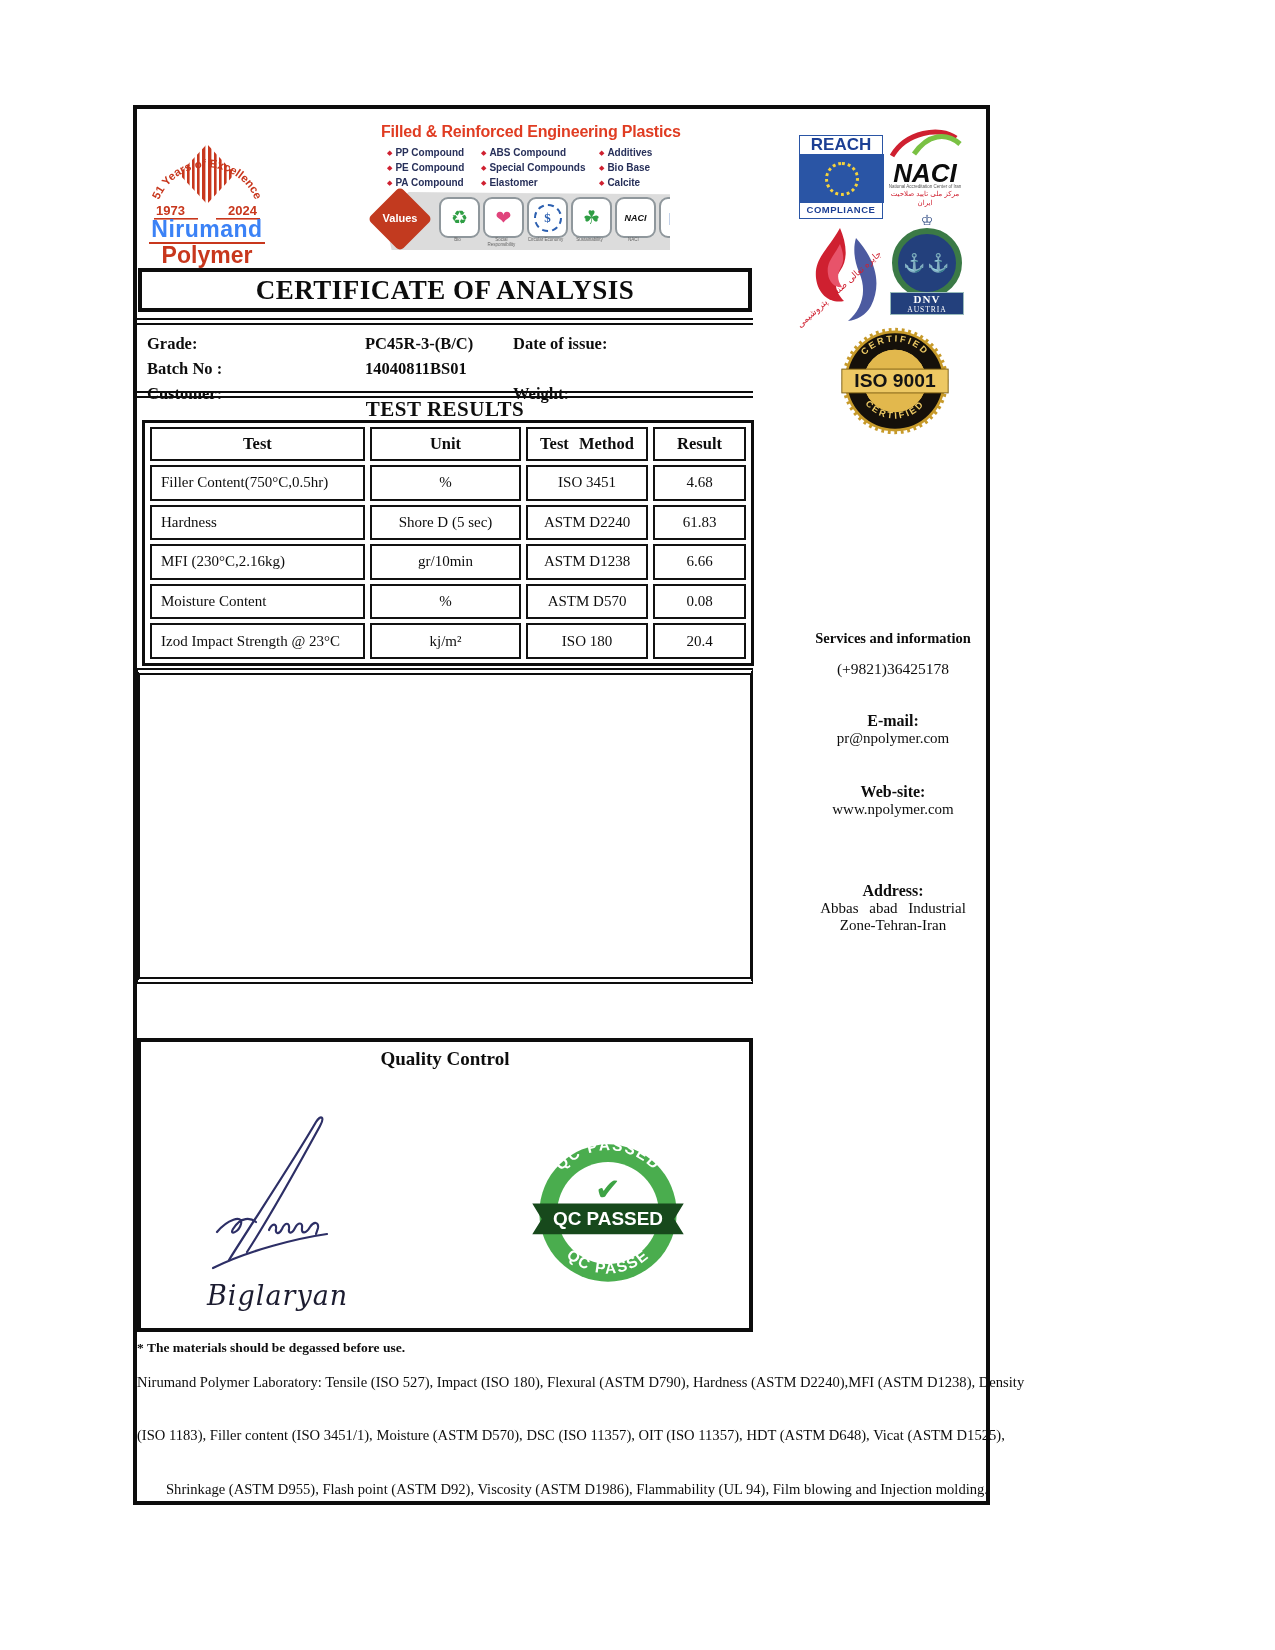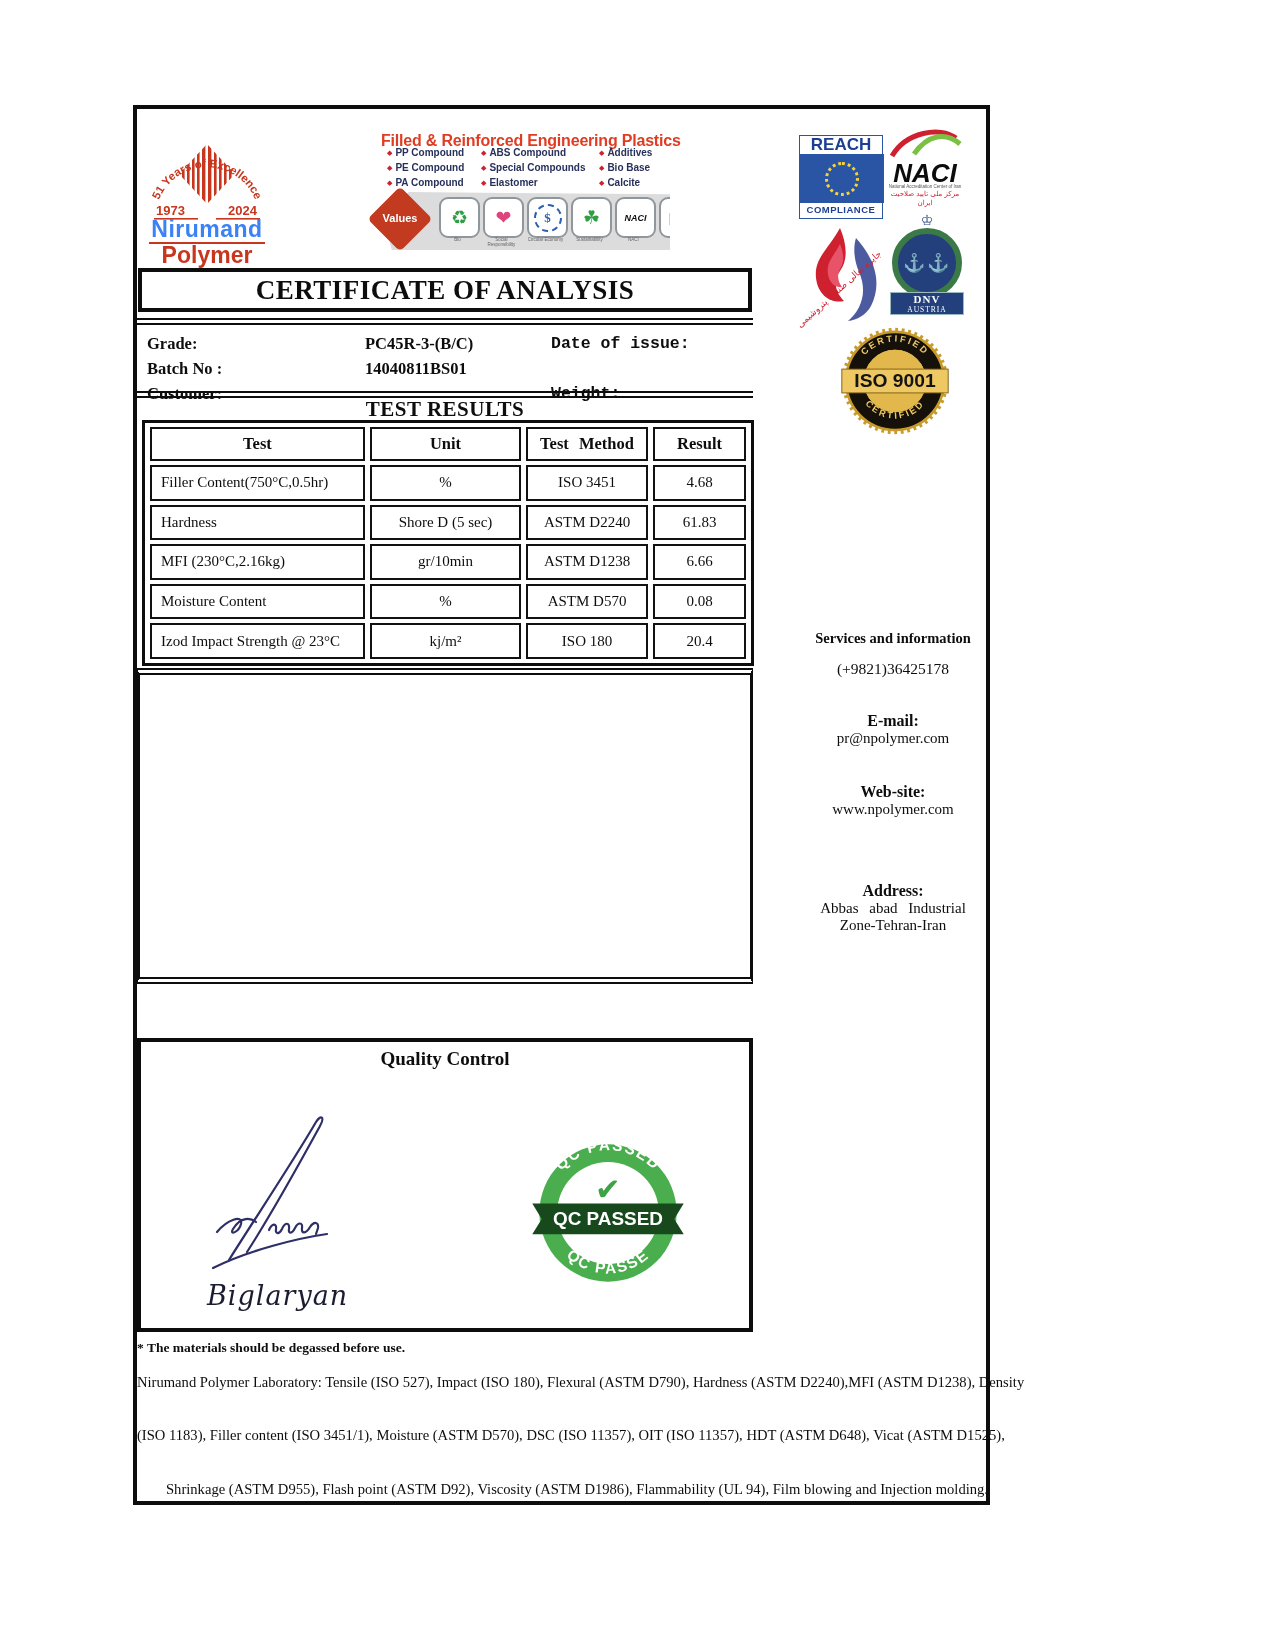--- a/index.html
+++ b/index.html
@@ -16,21 +16,21 @@
   .brand-name1{position:absolute;top:100px;left:0;width:130px;text-align:center;
     font-family:"Liberation Sans","DejaVu Sans",sans-serif;font-weight:bold;font-size:23px;
     color:#3b82f6;letter-spacing:.5px;}
   .brand-name1 span{border-bottom:2px solid #c8371d;padding:0 2px;}
   .brand-name2{position:absolute;top:126px;left:0;width:130px;text-align:center;
     font-family:"Liberation Sans","DejaVu Sans",sans-serif;font-weight:bold;font-size:23px;color:#c8371d;}
 
   
   .products{left:381px;top:123px;width:302px;height:70px;}
   .prod-title{position:absolute;top:0;left:0;width:100%;font-weight:800;font-size:16px;
-    color:#e03c22;letter-spacing:-.2px;margin-top:9px;}
+    color:#e03c22;letter-spacing:-.2px;}
   .pcol{position:absolute;top:22px;font-size:10px;font-weight:bold;color:#27305a;line-height:15px;white-space:nowrap;}
   .pcol .blt{color:#cf2030;font-size:7px;margin-right:3px;vertical-align:1px;}
   .pc1{left:6px;} .pc2{left:100px;} .pc3{left:218px;}
 
   
   .vstrip{left:383px;top:192px;width:287px;height:58px;background:#dcdcdc;
     clip-path:polygon(0 34%,9% 0,100% 4%,100% 100%,3% 100%);}
   .vdiamond{left:377px;top:196px;width:46px;height:46px;background:#c23a1f;transform:rotate(45deg);border-radius:5px;}
   .vlabel{left:377px;top:212px;width:46px;text-align:center;color:#fff;font-weight:bold;font-size:11px;}
   .vbox{position:absolute;top:5px;width:37px;height:37px;background:#fff;border:2px solid #8f979c;border-radius:9px;
@@ -67,21 +67,21 @@
   .dnv-rib .l2{font-size:7.5px;letter-spacing:1px;line-height:9px;}
   .iso{left:840px;top:326px;width:110px;height:110px;}
 
   
   .certbox{left:138px;top:268px;width:614px;height:44px;border:4px solid #0d0d0d;
      display:flex;align-items:center;justify-content:center;font-weight:bold;font-size:27px;letter-spacing:.5px;}
   .infobox{left:137px;top:318px;width:616px;height:80px;border-top:7px double #0d0d0d;border-bottom:7px double #0d0d0d;}
   .inf-row{position:absolute;left:0;width:100%;font-weight:bold;font-size:16.5px;}
   .inf-lab{position:absolute;left:10px;}
   .inf-val{position:absolute;left:228px;}
-  .inf-rt{position:absolute;left:414px;font-family:Liberation Mono, monospace;}
+  .inf-rt{position:absolute;left:376px;}
   .tr-title{left:138px;top:397px;width:614px;text-align:center;font-weight:bold;font-size:21px;letter-spacing:.5px;}
 
   
   .tblwrap{left:142px;top:420px;width:612px;height:246px;border:3px solid #0d0d0d;}
   table.res{width:100%;height:100%;border-collapse:separate;border-spacing:5px 4px;}
   table.res td{border:2px solid #111;font-size:15px;text-align:center;vertical-align:middle;padding:0 4px;}
   table.res tr.hd td{font-weight:bold;font-size:16.5px;height:30px;}
   table.res td.lft{text-align:left;padding-left:9px;}
   td.wsp{word-spacing:6px;margin-top:27px;}
 

